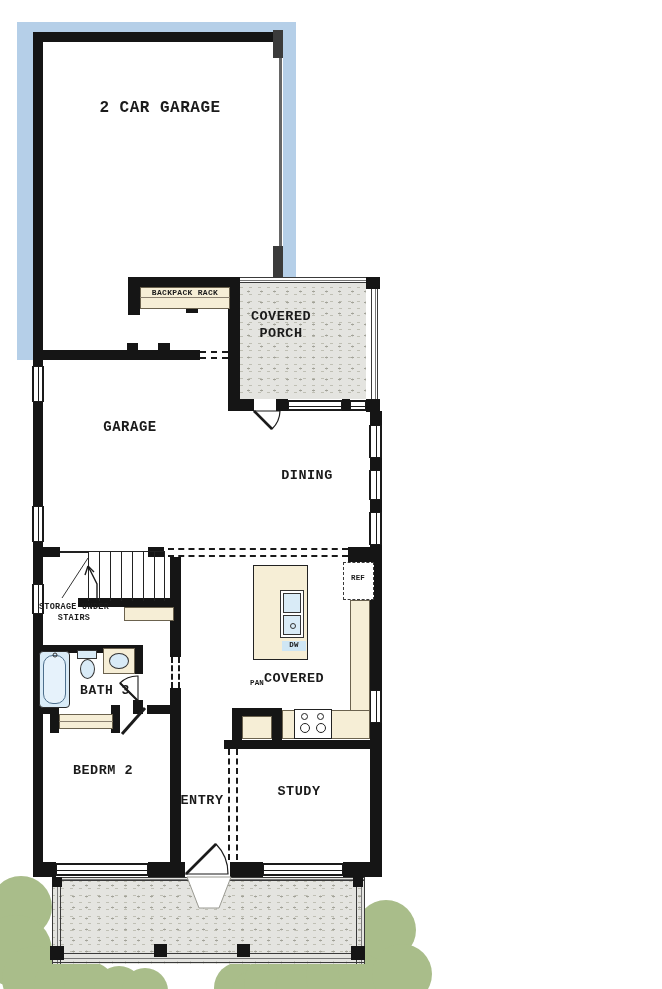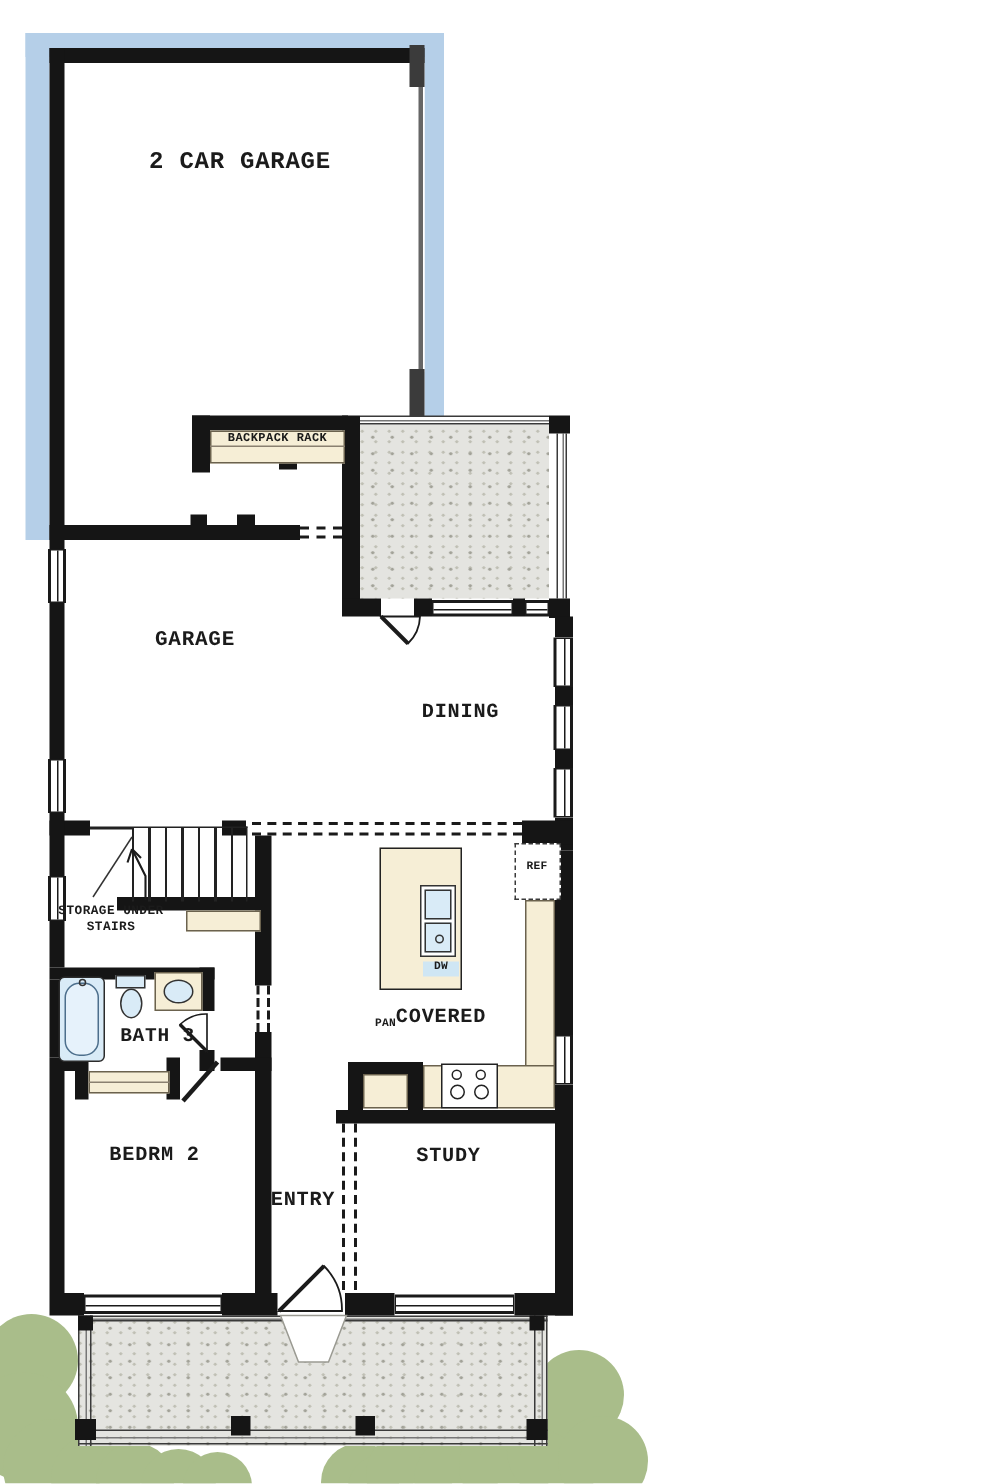--- a/index.html
+++ b/index.html
@@ -185,28 +185,29 @@
   <div class="case z4" style="left:282px;top:710px;width:88px;height:29px"></div>
   <div class="abs z4" style="left:294px;top:709px;width:38px;height:30px;background:#fff;border:1.3px solid #222;box-sizing:border-box"></div>
   <div class="burner z5" style="left:301px;top:713px;width:7px;height:7px"></div>
   <div class="burner z5" style="left:317px;top:713px;width:7px;height:7px"></div>
   <div class="burner z5" style="left:300px;top:723px;width:10px;height:10px"></div>
   <div class="burner z5" style="left:316px;top:723px;width:10px;height:10px"></div>
   <div class="case z4" style="left:242px;top:716px;width:30px;height:23px"></div>
 
   <div class="lbl lbl-xl" style="left:50px;top:98px;width:220px">2 CAR GARAGE</div>
   <div class="lbl lbl-sm" style="left:147px;top:288px;width:76px">BACKPACK RACK</div>
+  <div class="lbl lbl-lg" style="left:231px;top:308px;width:100px">COVERED PORCH</div>
   <div class="lbl lbl-lg" style="left:70px;top:419px;width:120px;font-size:14px">GARAGE</div>
   <div class="lbl lbl-lg" style="left:247px;top:467px;width:120px">DINING</div>
   <div class="lbl lbl-sm" style="left:38px;top:602px;width:72px;font-size:8.5px">STORAGE UNDER STAIRS</div>
   <div class="lbl lbl-lg" style="left:65px;top:683px;width:80px;font-size:13px">BATH 3</div>
   <div class="lbl lbl-lg" style="left:234px;top:670px;width:120px">COVERED</div>
   <div class="lbl lbl-lg" style="left:53px;top:762px;width:100px">BEDRM 2</div>
   <div class="lbl lbl-lg" style="left:171px;top:792px;width:62px">ENTRY</div>
-  <div class="lbl lbl-lg" style="left:249px;top:763px;width:100px">STUDY</div>
+  <div class="lbl lbl-lg" style="left:249px;top:783px;width:100px">STUDY</div>
   <div class="lbl lbl-xs" style="left:344px;top:574px;width:28px">REF</div>
   <div class="lbl lbl-xs" style="left:282px;top:641px;width:24px;background:#cfe6f4">DW</div>
   <div class="lbl lbl-xs" style="left:243px;top:679px;width:28px">PAN</div>
 
   <svg class="overlay" width="662" height="989" viewBox="0 0 662 989">
     <polygon points="187,877 231,877 219,908 199,908" fill="#ffffff" stroke="#9a9a92" stroke-width="1"></polygon>
     <path d="M254,411 L272,429 A26,26 0 0 0 280,411 Z" fill="#ffffff" stroke="#1b1b1b" stroke-width="1.2"></path>
     <line x1="254" y1="411" x2="272" y2="429" stroke="#1b1b1b" stroke-width="2.6"></line>
     <path d="M186,874 L216,844 A42,42 0 0 1 228,874 Z" fill="#ffffff" stroke="#1b1b1b" stroke-width="1.2"></path>
     <line x1="186" y1="874" x2="216" y2="844" stroke="#1b1b1b" stroke-width="2.6"></line>

